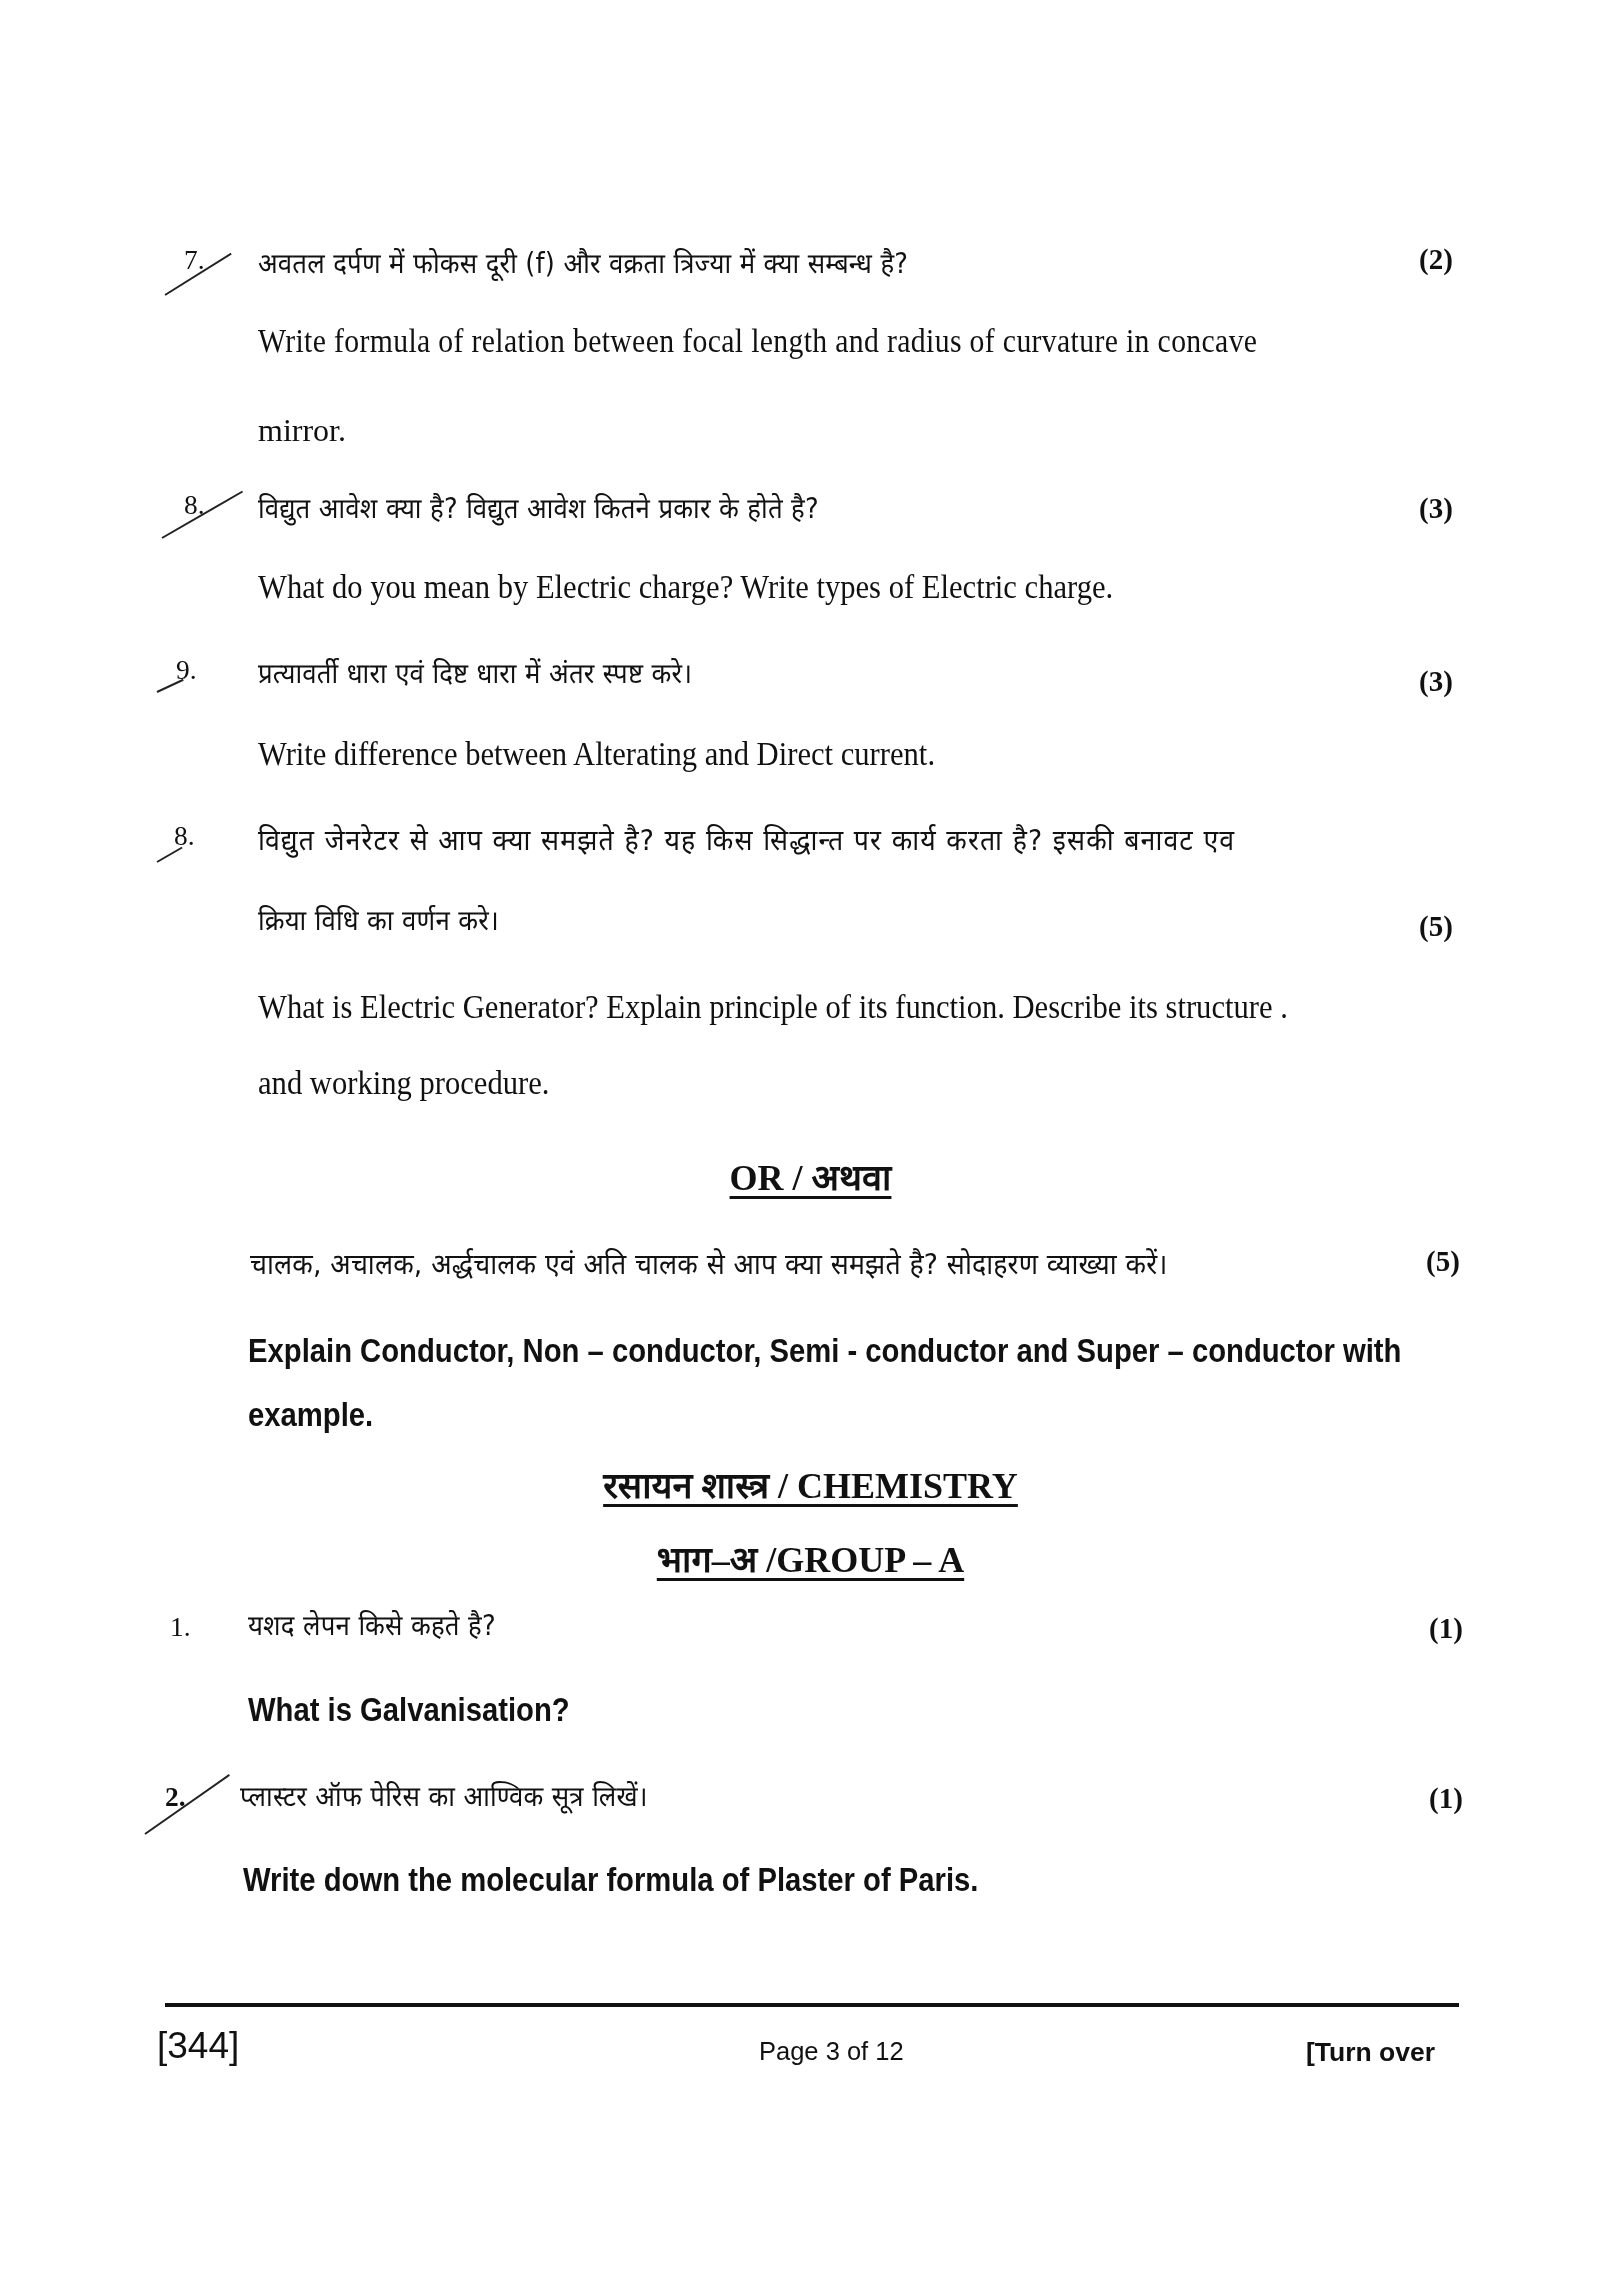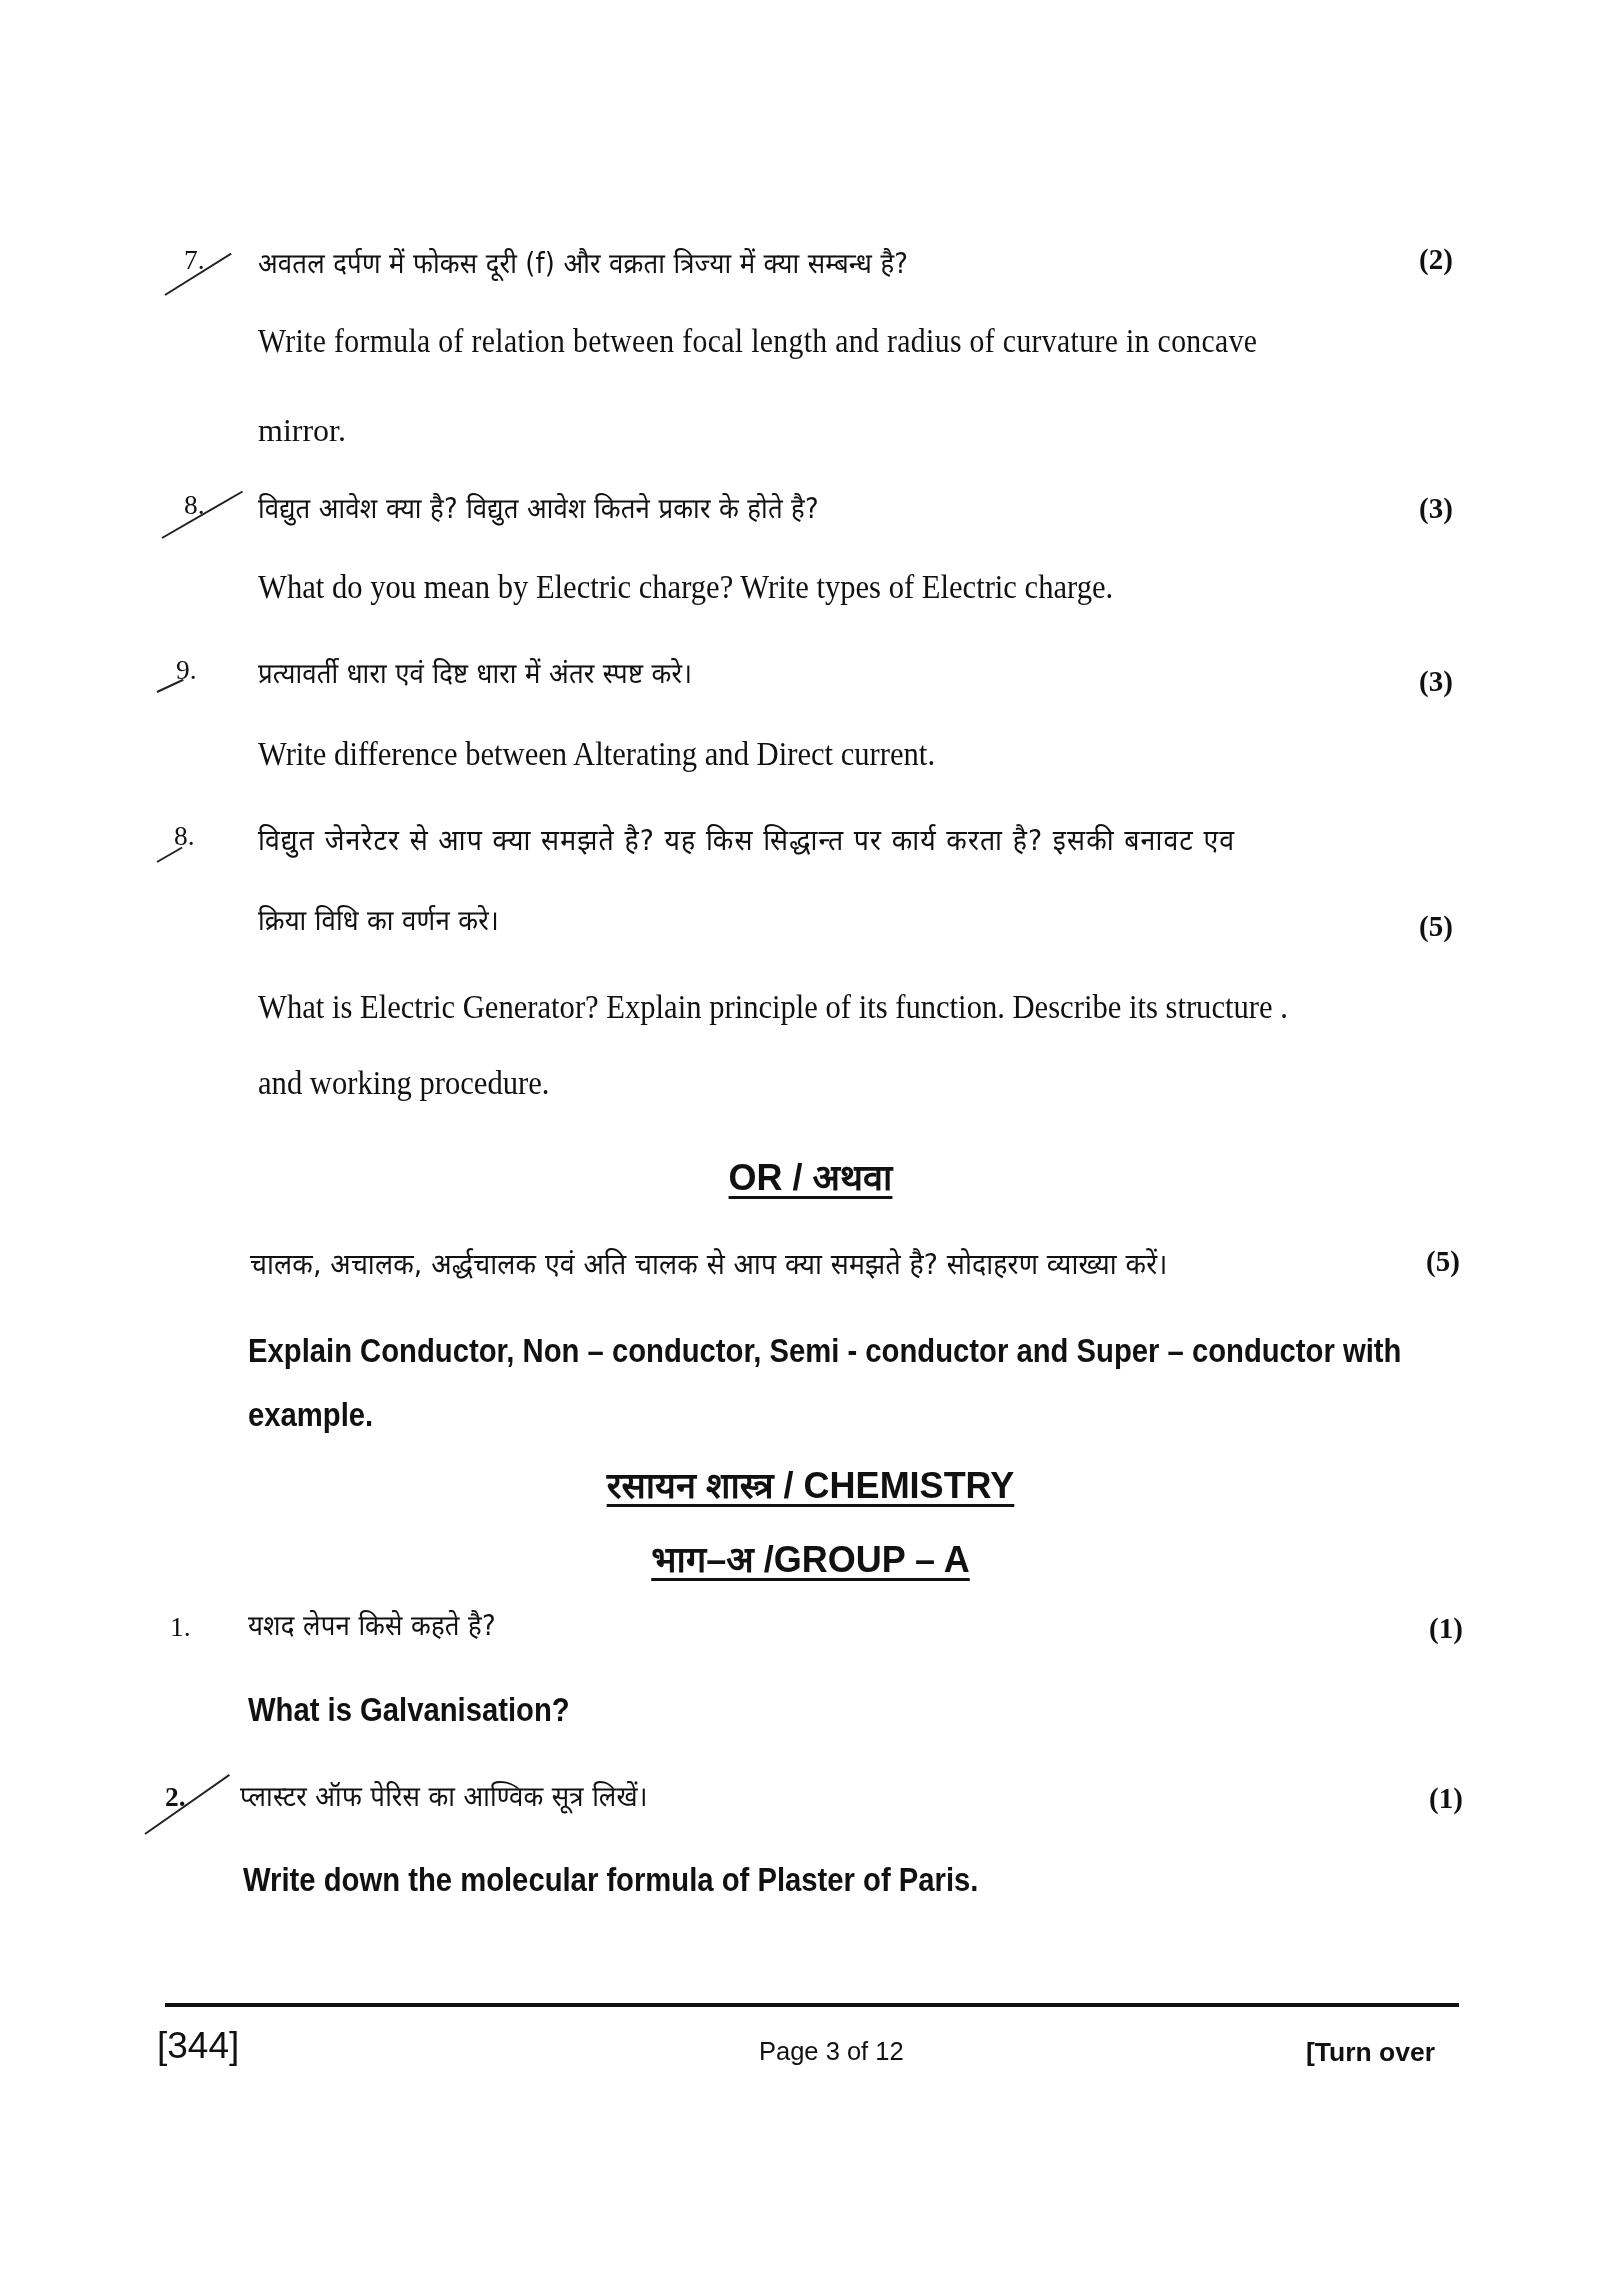--- a/index.html
+++ b/index.html
@@ -12,21 +12,21 @@
       font-family: "Liberation Serif", "DejaVu Serif", serif;
     }
     .page { position: absolute; inset: 0; }
     .abs { position: absolute; white-space: nowrap; }
     .hin { font-family: "DejaVu Sans", sans-serif; font-size: 28px; letter-spacing: 0.2px; transform: scaleX(0.92); transform-origin: left center; }
     .eng { font-family: "Liberation Serif", serif; font-size: 32px; }
     .eng.bold { font-weight: bold; font-family: "Liberation Sans Narrow", "Liberation Sans", sans-serif; font-size: 30px; transform: scaleX(0.86); transform-origin: left center; }
     .num { font-family: "Liberation Serif", serif; font-size: 27.4px; }
     .marks { font-family: "Liberation Serif", serif; font-size: 29px; font-weight: bold; }
     .heading {
-      font-family: Liberation Sans, sans-serif; font-weight: bold; font-size: 36px;
+      font-family: Liberation Serif, serif; font-weight: bold; font-size: 36px;
       text-decoration: underline; text-decoration-thickness: 2.9px; text-underline-offset: 5.9px;
       left: 0; right: 0; text-align: center;
     }
     .rule { position: absolute; left: 165px; width: 1294px; height: 3.9px; background: #111; top: 2003px; }
     .footer-left { font-family: "Liberation Sans", sans-serif; font-size: 37px; }
     .footer-mid { font-family: "Liberation Sans", sans-serif; font-size: 25.5px; font-weight: normal; }
     .footer-right { font-family: "Liberation Sans", sans-serif; font-size: 26.5px; font-weight: bold; }
     .tick { position: absolute; border-top: 2px solid #222; transform-origin: left center; }
     .stretch { transform: scaleX(0.9); transform-origin: left center; }
   </style>

